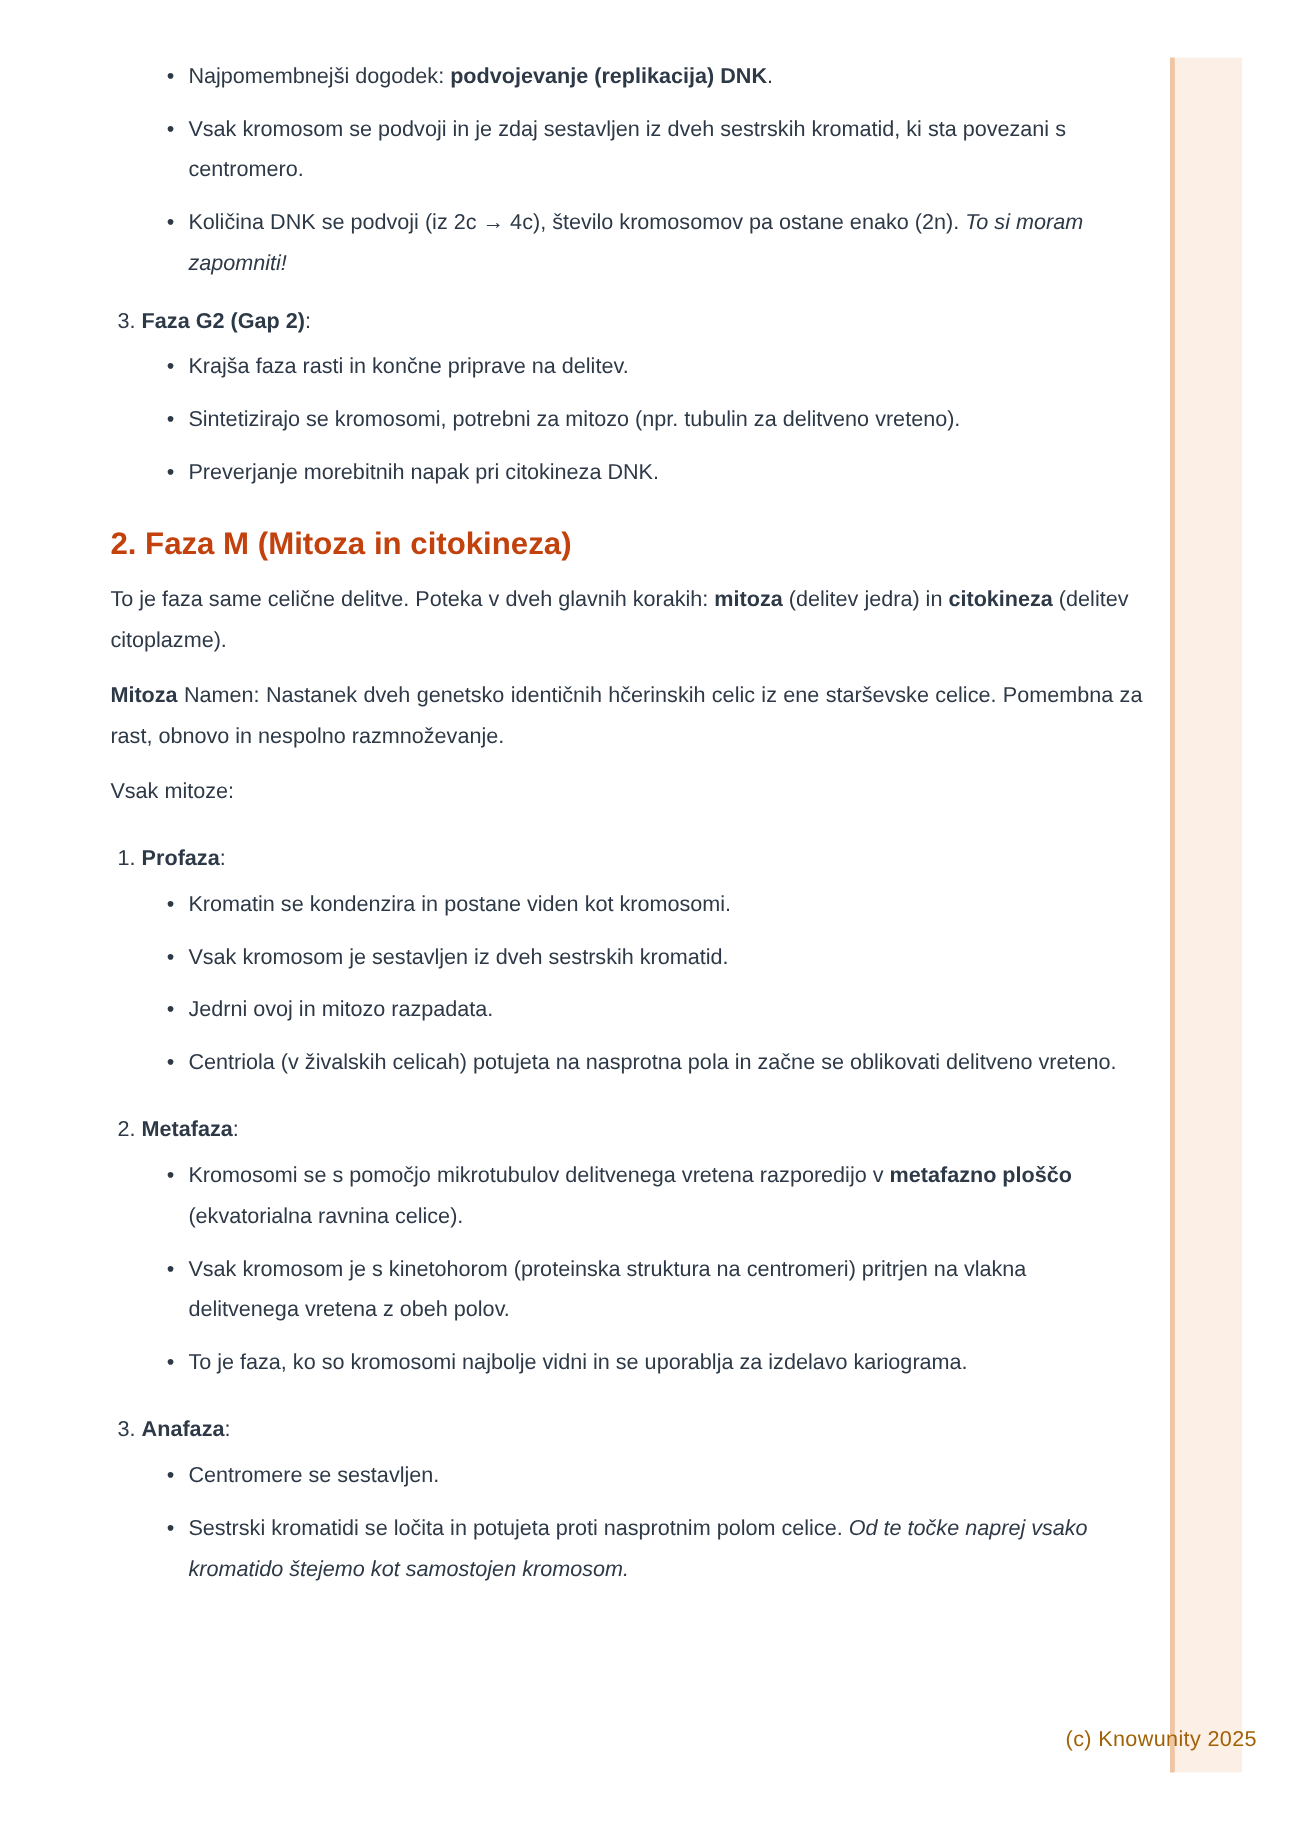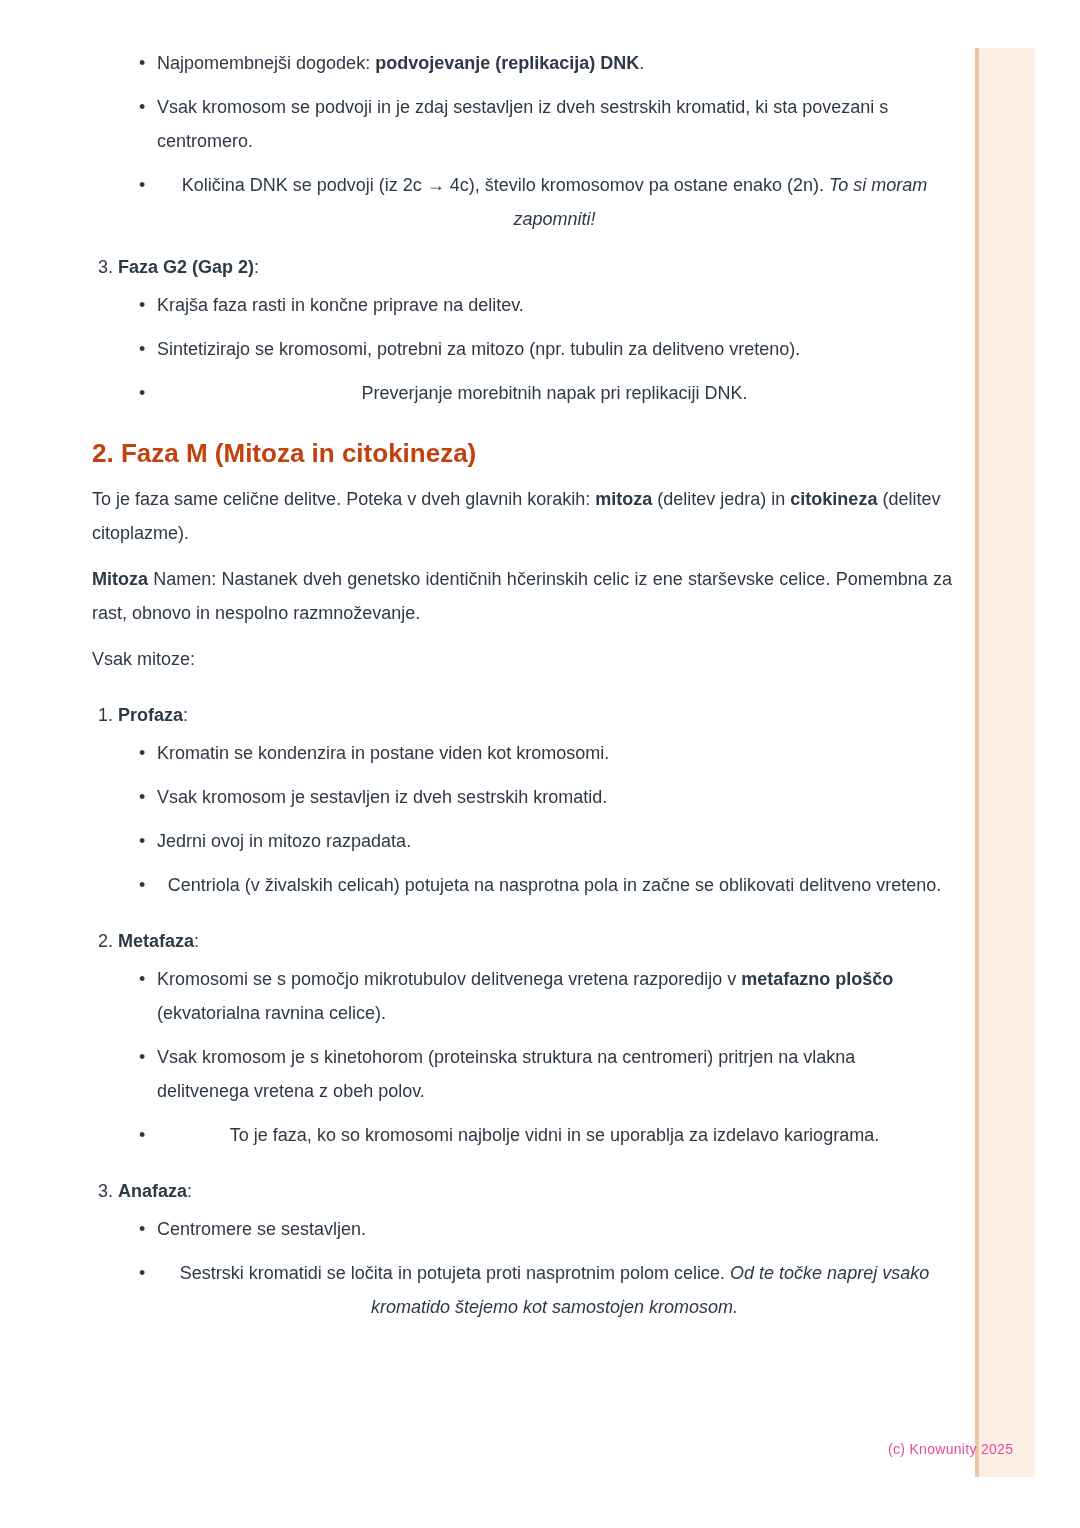--- a/index.html
+++ b/index.html
@@ -30,21 +30,21 @@
   ul.bullets {
     list-style:none;
     margin:0;
     padding:0 0 0 45px;
   }
   ul.bullets li {
     position:relative;
     padding-left:20px;
     margin-bottom:10px;
   }
-  ul.bullets li:last-child { margin-bottom:0;text-align:center; }
+  ul.bullets li:last-child { margin-bottom:0; }
   ul.bullets li::before {
     content:"\2022";
     position:absolute;
     left:2px; top:0;
     color:#2E3947;
   }
   .section { margin-top:22px; padding-left:6px; }
   .section.g2 { margin-top:14px; }
   .section ul.bullets { margin-top:4px; padding-left:39px; }
   h2.accent-heading {
@@ -53,23 +53,23 @@
     font-weight:700;
     color:#c2410c;
     margin:26px 0 0 0;
   }
   p.para { margin:12px 0 0 0; }
   p.para.justify { text-align:justify; }
   .faze-label { margin-top:20px; }
   .watermark {
     position:absolute;
     left:888px; top:1440px;
-    font-size:14px;
+    font-size:18px;
     line-height:18px;
-    color:#ec4899;
+    color:#a16207;
     letter-spacing:0.3px;
     z-index:2;
     text-align:right;
   }
 </style>
 </head>
 <body>
 
 <div class="stripe"></div>
 
@@ -79,21 +79,21 @@
     <li><span>Najpomembnejši dogodek: </span><span class="b">podvojevanje (replikacija) DNK</span><span>.</span></li>
     <li><span>Vsak kromosom se podvoji in je zdaj sestavljen iz dveh sestrskih kromatid, ki sta povezani s centromero.</span></li>
     <li><span>Količina DNK se podvoji (iz 2c → 4c), število kromosomov pa ostane enako (2n). </span><span class="i">To si moram zapomniti!</span></li>
   </ul>
 
   <div class="section g2">
     <div class="num-head"><span>3. </span><span class="b">Faza G2 (Gap 2)</span><span>:</span></div>
     <ul class="bullets">
       <li><span>Krajša faza rasti in končne priprave na delitev.</span></li>
       <li><span>Sintetizirajo se kromosomi, potrebni za mitozo (npr. tubulin za delitveno vreteno).</span></li>
-      <li><span>Preverjanje morebitnih napak pri replikaciji DNK.</span></li>
+      <li><span>Preverjanje morebitnih napak pri citokineza DNK.</span></li>
     </ul>
   </div>
 
   <h2 class="accent-heading">2. Faza M (Mitoza in citokineza)</h2>
 
   <p class="para"><span>To je faza same celične delitve. Poteka v dveh glavnih korakih: </span><span class="b">mitoza</span><span> (delitev jedra) in </span><span class="b">citokineza</span><span> (delitev citoplazme).</span></p>
 
   <p class="para justify"><span class="b">Mitoza</span><span> Namen: Nastanek dveh genetsko identičnih hčerinskih celic iz ene starševske celice. Pomembna za rast, obnovo in nespolno razmnoževanje.</span></p>
 
   <p class="para faze-label">Vsak mitoze:</p>

